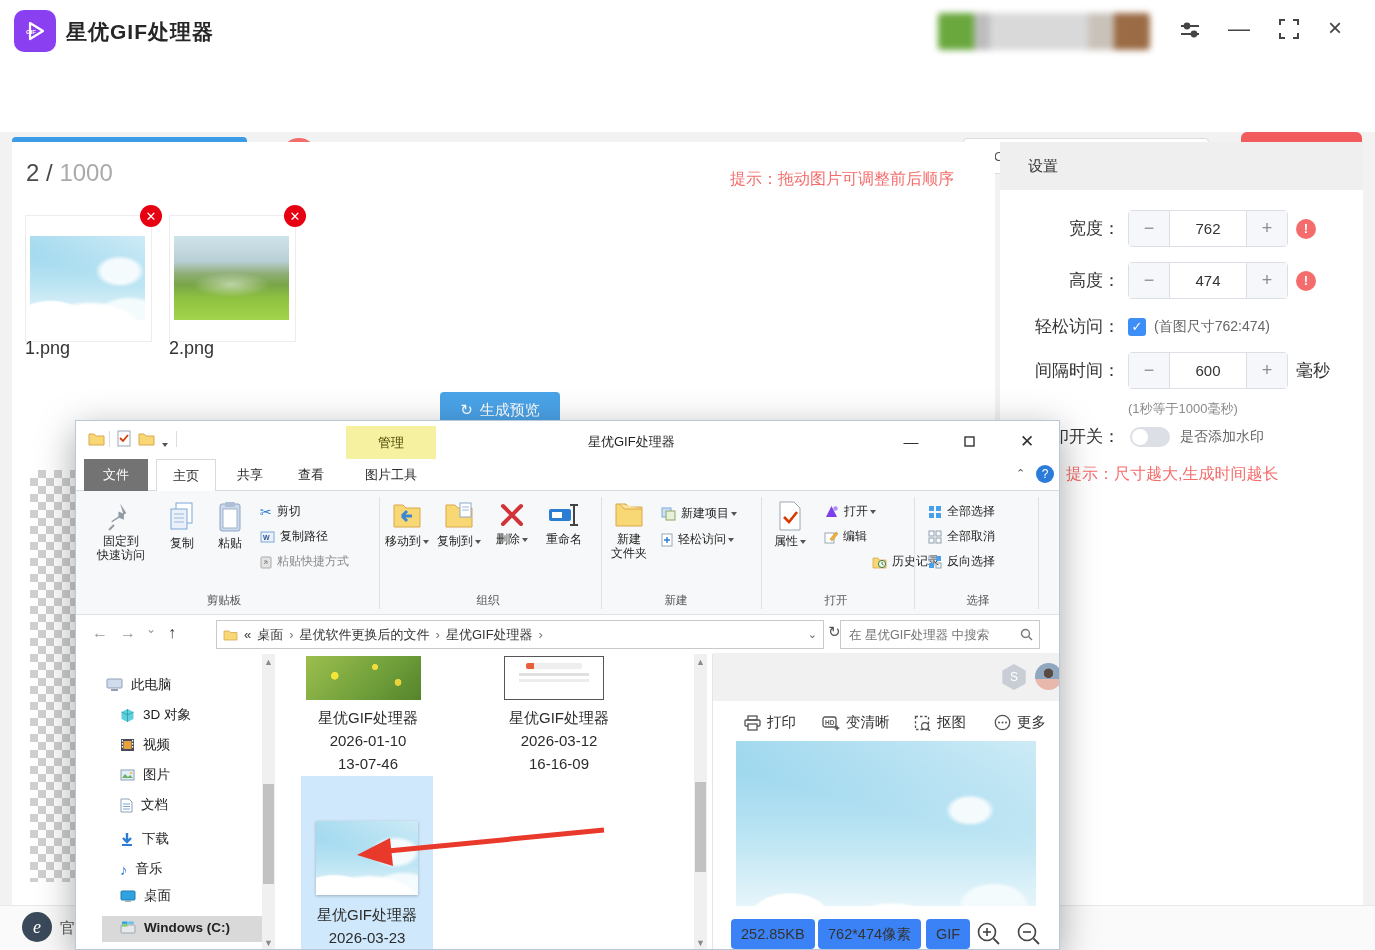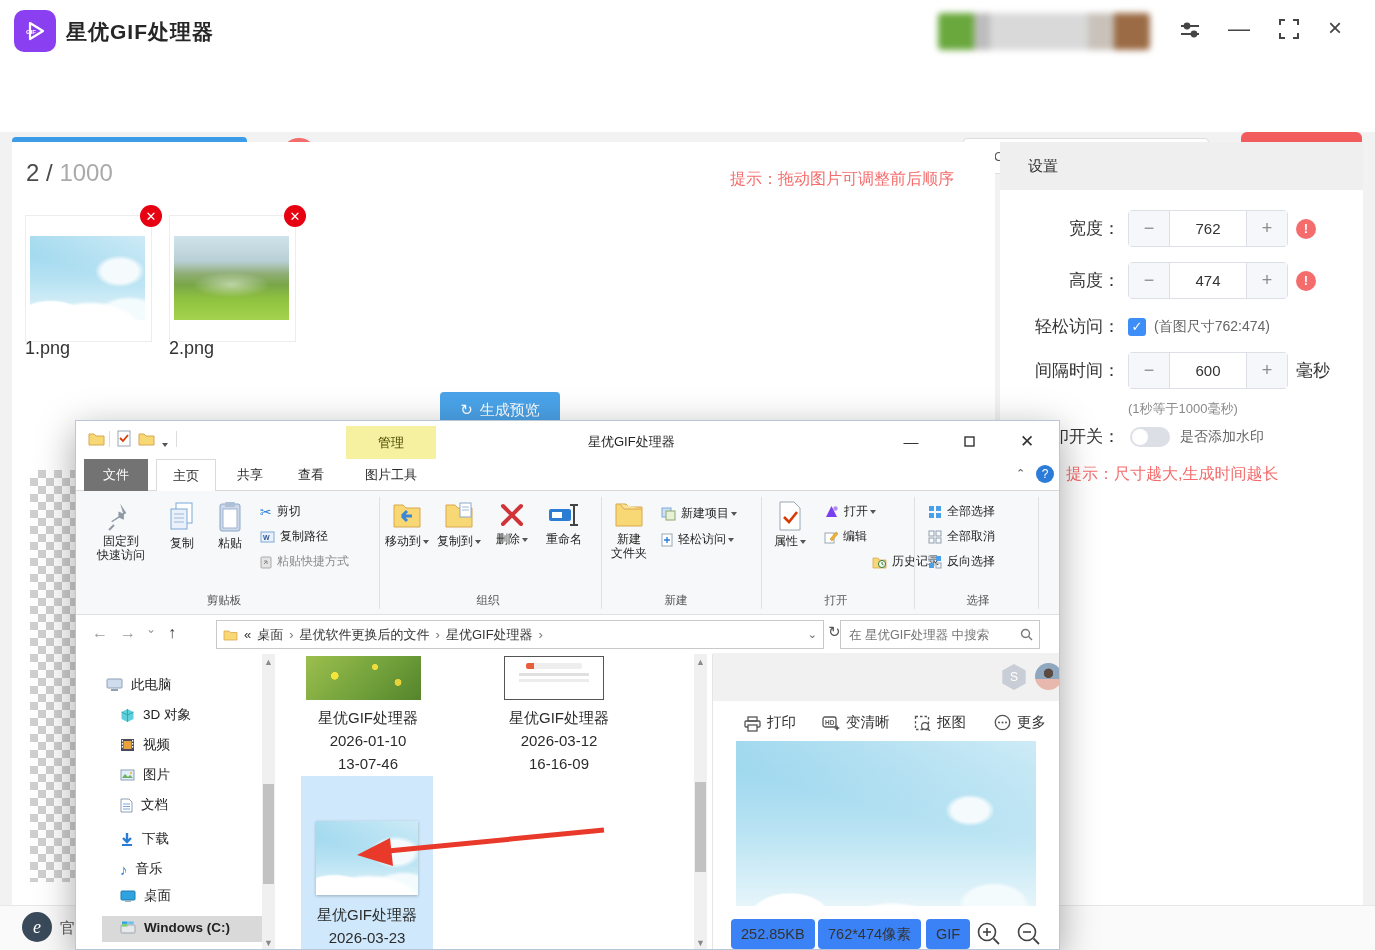--- a/index.html
+++ b/index.html
@@ -600,21 +600,21 @@
         <div class="scroll-glyph" style="bottom:3px;">▼</div>
       </div>
 
       <div class="abs" style="left:636px;top:0;width:1px;height:297px;background:#e5e5e5;"></div>
     </div>
 
     <div class="pv-strip">
       <div class="hexicon abs" style="left:288px;top:11px;">S</div>
       <div class="avatar abs" style="left:322px;top:10px;"></div>
     </div>
-    <div class="pv-actions" style="left:668px;align-items:flex-end;">
+    <div class="pv-actions" style="left:668px;">
       <svg width="17" height="16" viewBox="0 0 17 16">
           <rect x="4" y="1" width="9" height="4" fill="none" stroke="#555" stroke-width="1.3"></rect>
           <rect x="1" y="5" width="15" height="6" rx="1" fill="none" stroke="#555" stroke-width="1.3"></rect>
           <rect x="4" y="9" width="9" height="6" fill="#fff" stroke="#555" stroke-width="1.3"></rect>
         </svg>
       <span>打印</span>
     </div>
     <div class="pv-actions" style="left:746px;">
       <svg width="18" height="16" viewBox="0 0 18 16">
           <rect x="1" y="2" width="13" height="10" rx="2" fill="none" stroke="#555" stroke-width="1.3"></rect>

